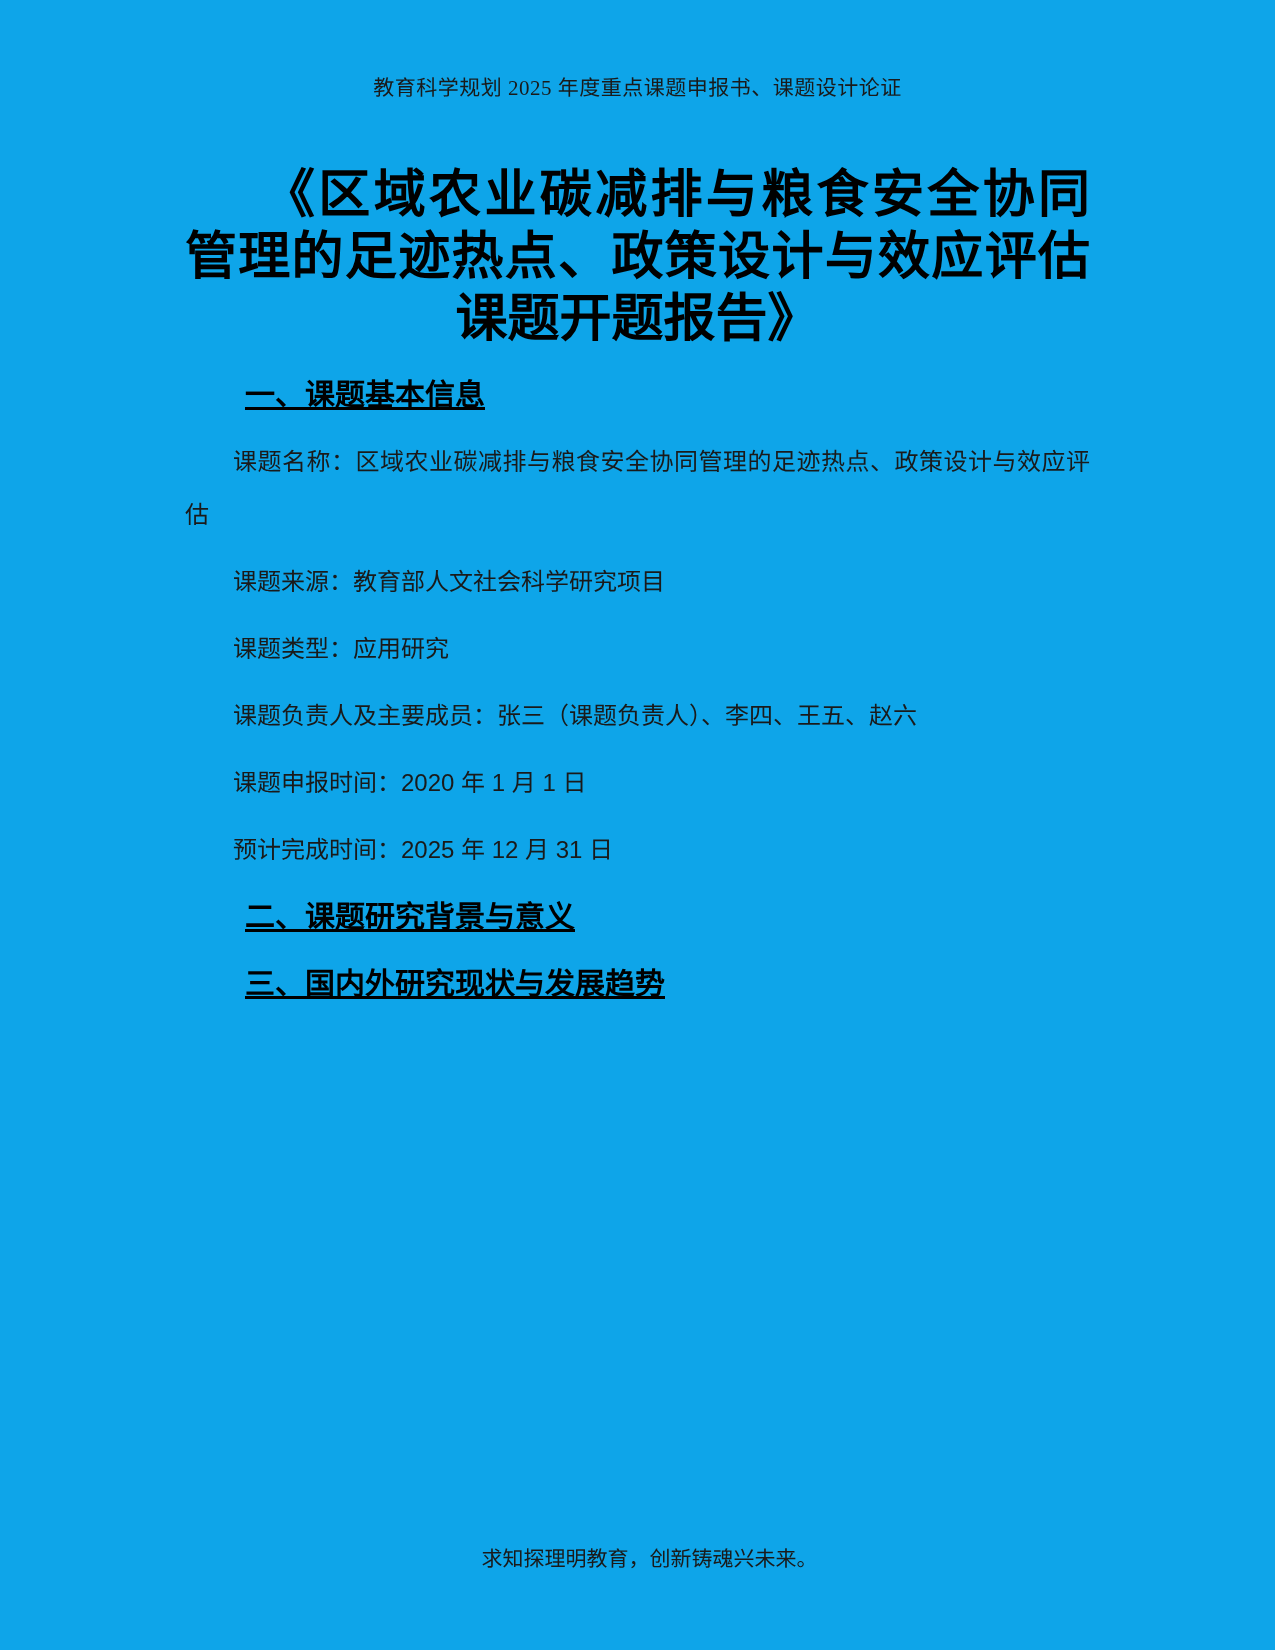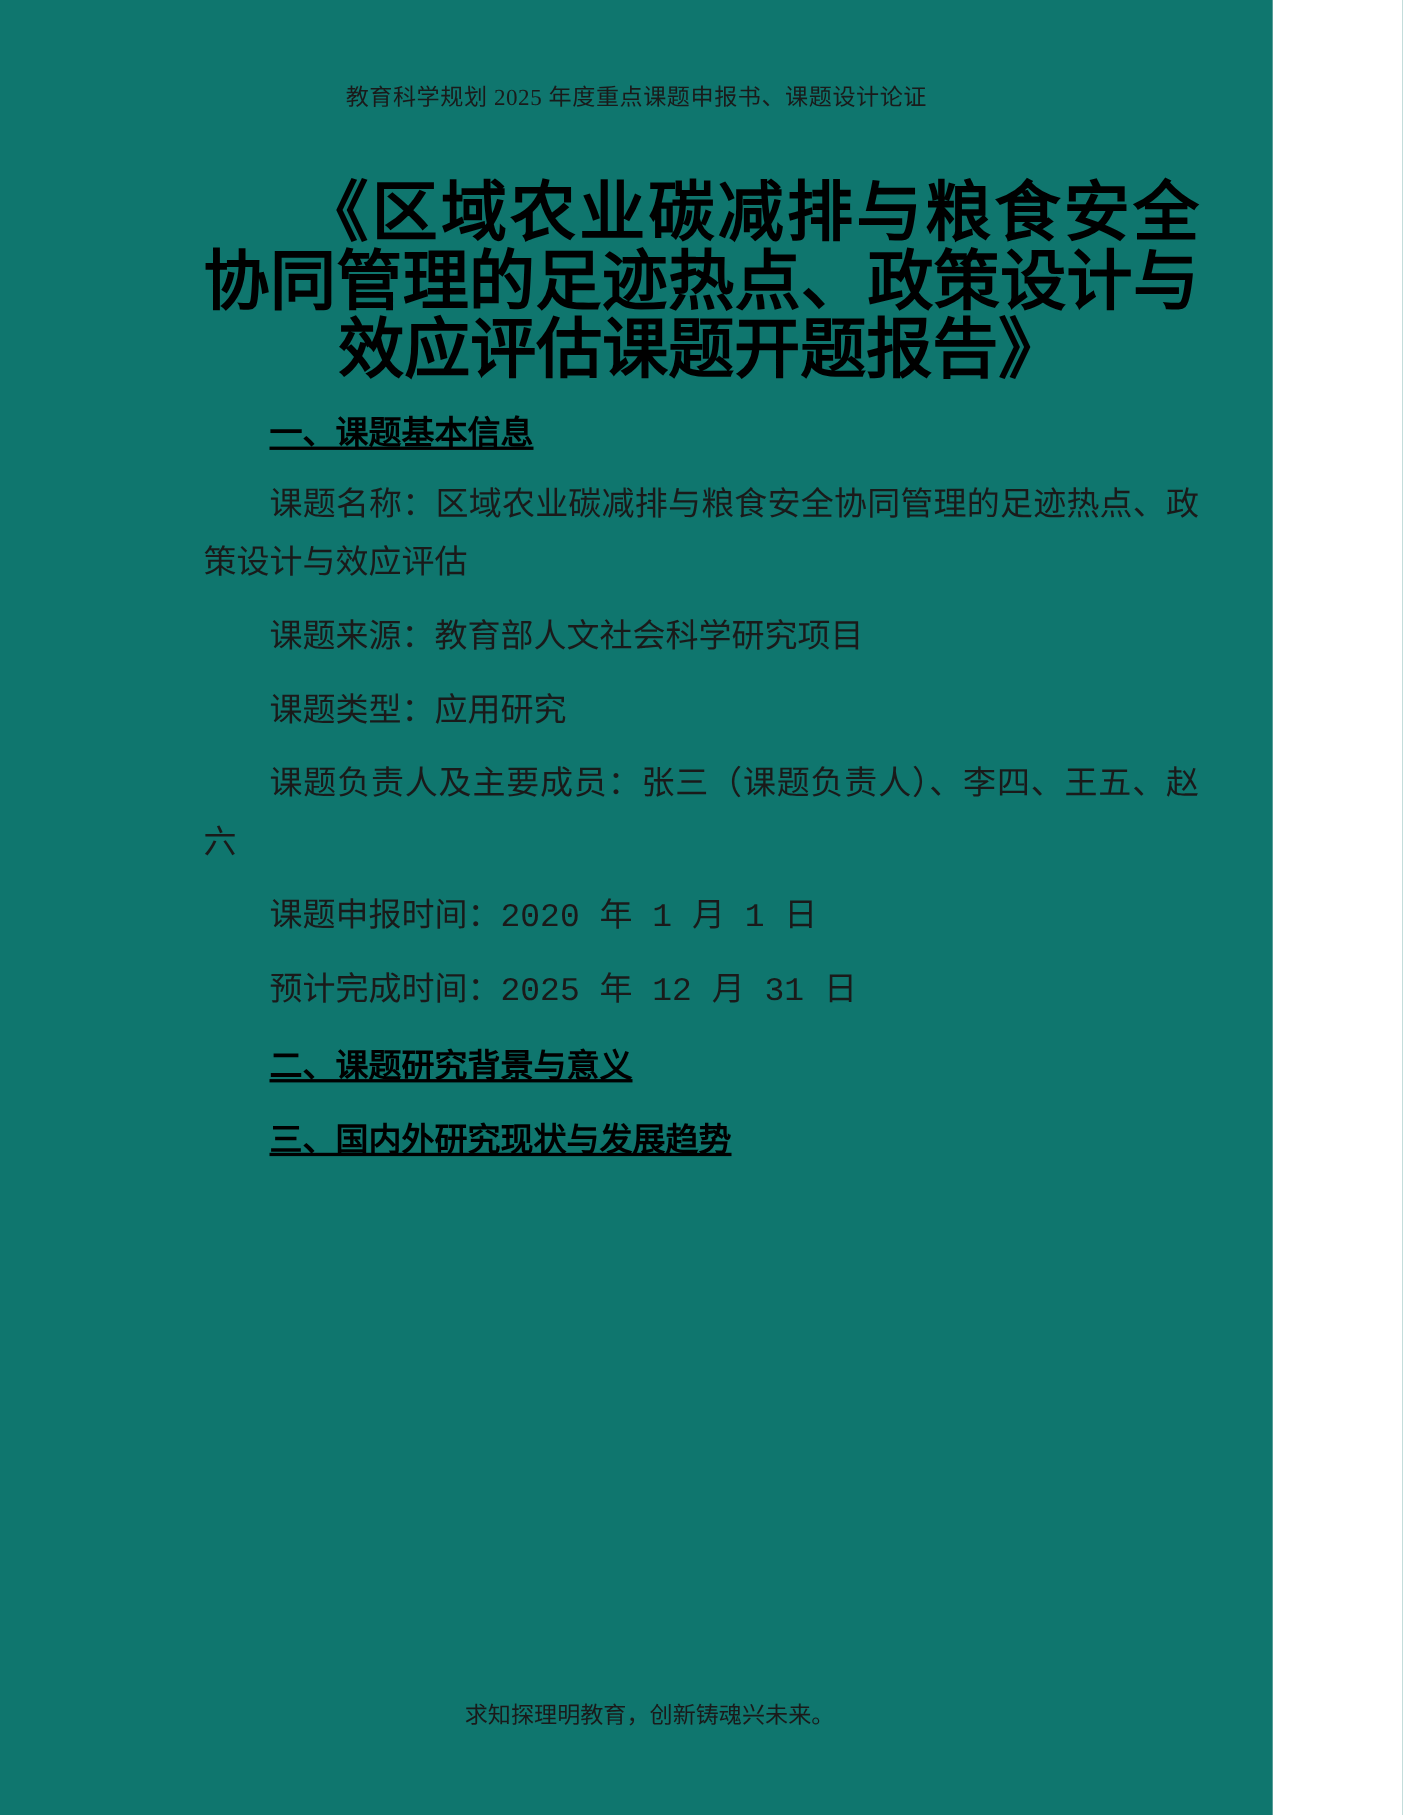--- a/index.html
+++ b/index.html
@@ -6,23 +6,23 @@
   html, body { background: #ffffff; }
   body {
     width: 1275px;
     height: 1650px;
     position: relative;
     font-family: "Liberation Serif", "DejaVu Serif", serif;
     color: #1a1a1a;
   }
   .page {
     position: relative;
-    width: 1157px;
+    width: 1275px;
     height: 1650px;
-    background: #0f766e;
+    background: #0ea5e9;
     overflow: hidden;
   }
   .doc-header {
     position: absolute;
     top: 74px;
     left: 0;
     width: 100%;
     text-align: center;
     font-size: 21px;
     line-height: 28px;
@@ -31,43 +31,43 @@
   }
   .content {
     margin: 0 185px;
     padding-top: 163px;
     width: 905px;
     line-break: strict;
   }
   .doc-title {
     font-family: "Liberation Sans", "DejaVu Sans", sans-serif;
     font-weight: 700;
-    font-size: 60px;
+    font-size: 52px;
     line-height: 62px;
     color: #000000;
     text-align: justify;
     text-align-last: center;
     text-indent: 1.5em;
   }
   .sec-heading {
     font-family: "Liberation Sans", "DejaVu Sans", sans-serif;
     font-weight: 700;
     font-size: 30px;
     line-height: 53px;
     color: #000000;
     text-indent: 2em;
     margin-bottom: 14px;
     text-decoration: underline;
   }
   .sec-heading.first {
     margin-top: 19px;
   }
   .body-para {
-    font-family: Liberation Mono, monospace;
-    font-size: 30px;
+    font-family: Liberation Sans, sans-serif;
+    font-size: 24px;
     line-height: 53px;
     color: #1a1a1a;
     text-align: justify;
     text-indent: 2em;
     margin-bottom: 14px;
   }
   .doc-footer {
     position: absolute;
     top: 1545px;
     left: 0;

